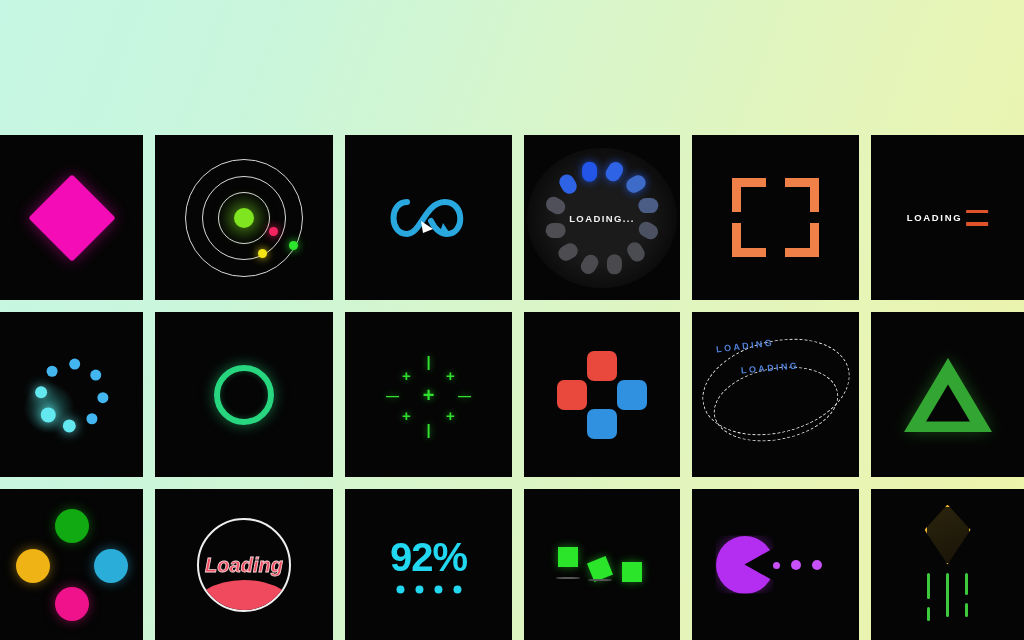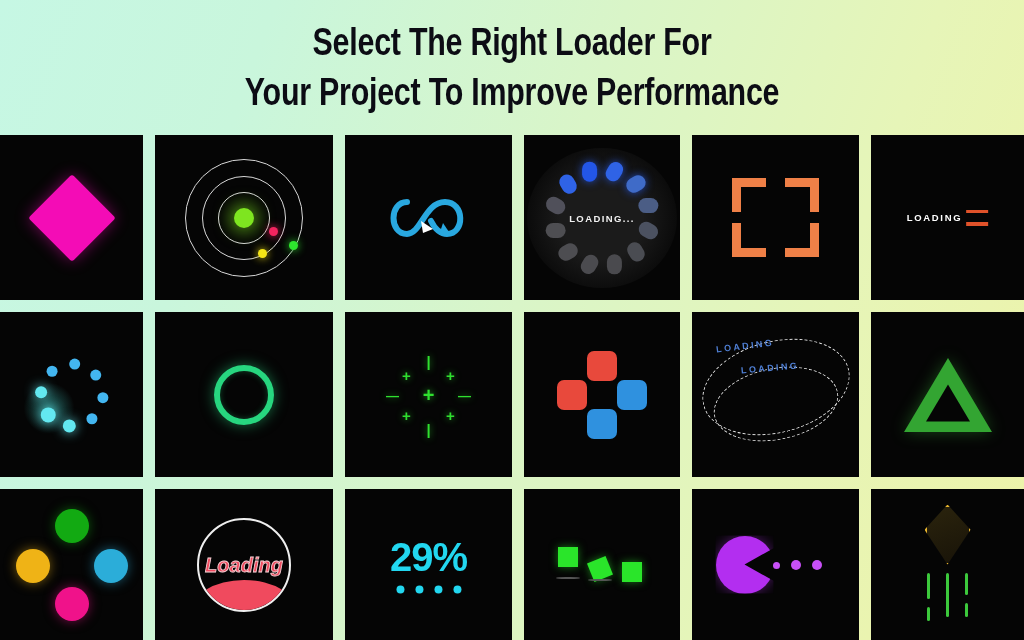--- a/index.html
+++ b/index.html
@@ -136,24 +136,20 @@
     transform:translate(-50%,-50%) rotate(0deg);
     clip-path: polygon(50% 0, 100% 42%, 50% 100%, 0 42%);
     background:linear-gradient(160deg,#2b240d,#181308); box-shadow:0 0 12px rgba(232,181,46,.3); }
   .trail { position:absolute; width:3px; background:#3cc93c; border-radius:2px; }
 </style>
 </head>
 <body>
 
 <div id="page">
 
-  <div class="header">
-    <div class="title"><span>Select The Right Loader For
-Your Project To Improve Performance</span></div>
-  </div>
 
   <div class="grid">
 
     <div class="cell c1 r1">
       <div class="diamond ctr"></div>
     </div>
 
     <div class="cell c2 r1">
       <div class="orbitbox ctr">
         <div class="ring a"></div>
@@ -278,21 +274,21 @@
 
     <div class="cell c2 r3">
       <div class="liq ctr">
         <div class="liqfill"></div>
       </div>
       <div class="liqtext">Loading</div>
     </div>
 
     <div class="cell c3 r3">
       <div class="ctr">
-        <div class="pct">29%</div>
+        <div class="pct">92%</div>
         <div class="pdots">
             <i></i>
             <i></i>
             <i></i>
             <i></i>
           </div>
       </div>
     </div>
 
     <div class="cell c4 r3">

